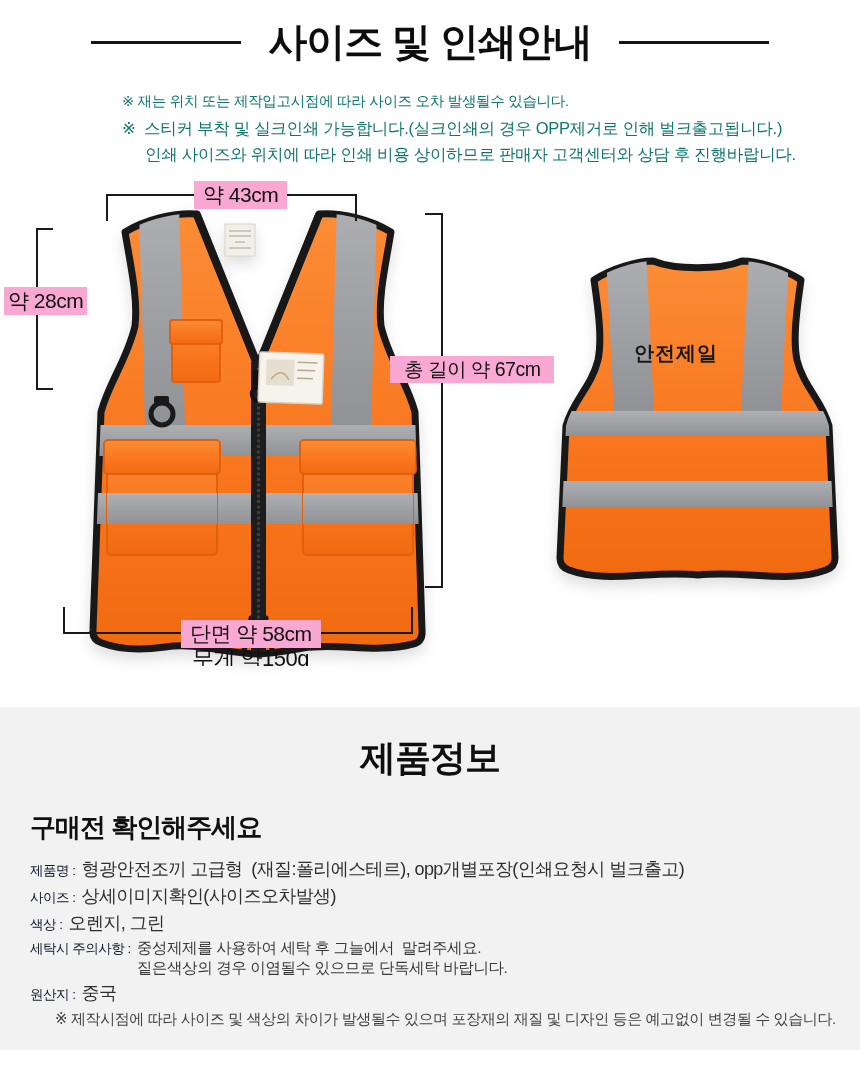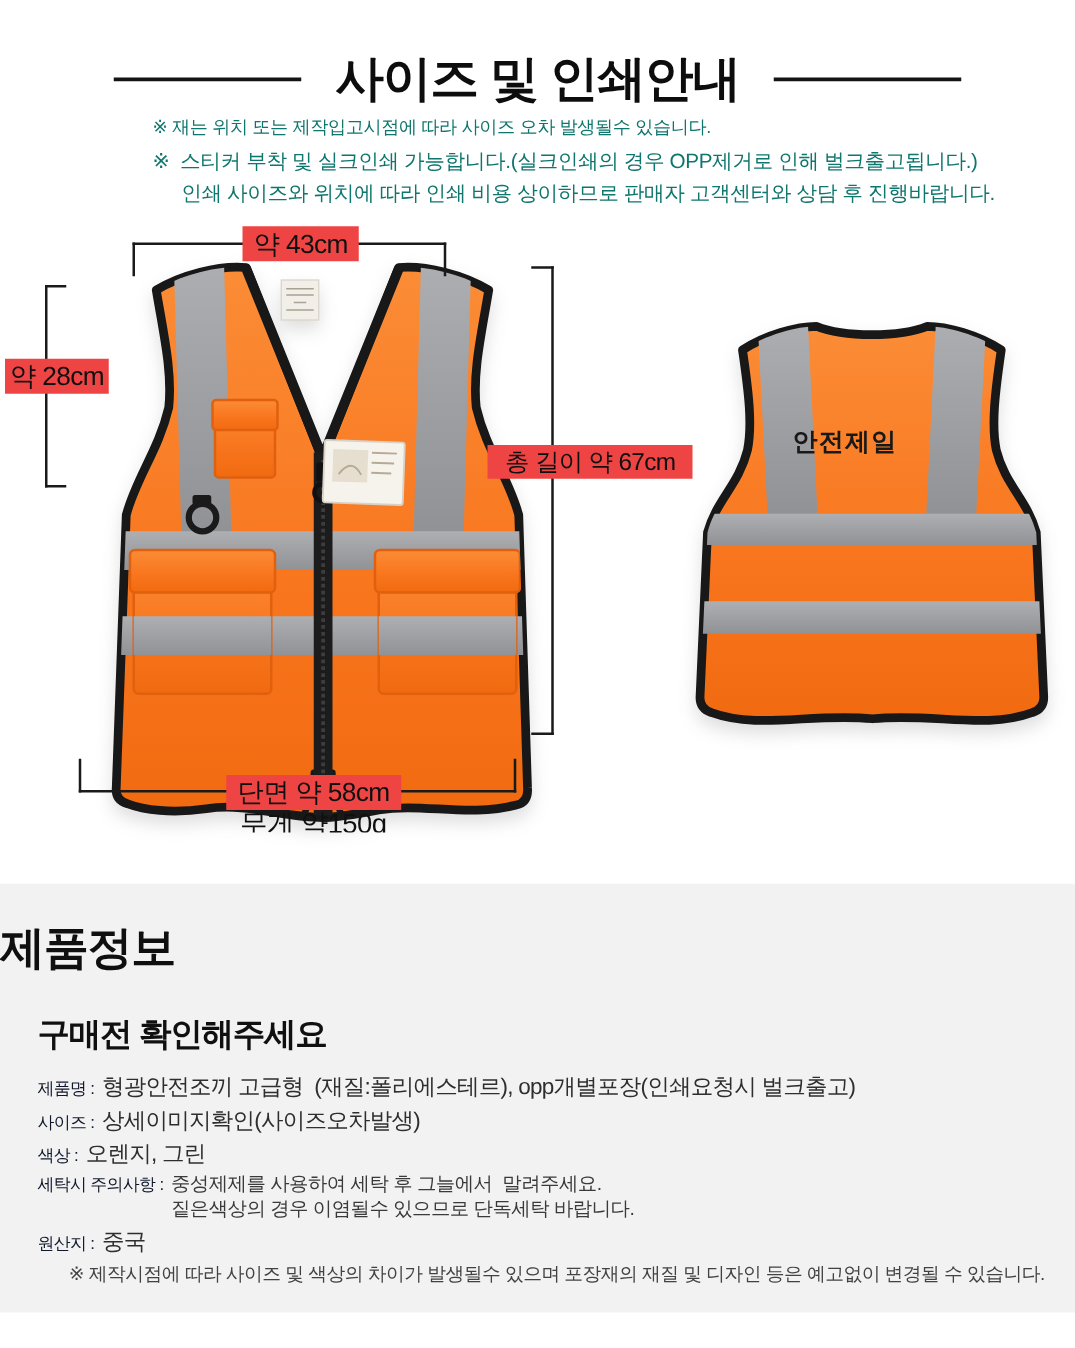--- a/index.html
+++ b/index.html
@@ -1,21 +1,21 @@
 <!DOCTYPE html>
 <html><head>
 <meta charset="utf-8">
 <style>
   * { margin:0; padding:0; box-sizing:border-box; }
   body { background:#ffffff; font-family:"Liberation Sans","DejaVu Sans",sans-serif; }
   .page { position:relative; width:860px; height:1078px; background:#ffffff; overflow:hidden; margin:0 auto; }
   .txt { white-space:pre-wrap; }
 
   
-  .sg-header { position:absolute; top:38px; left:0; width:860px; height:50px;
+  .sg-header { position:absolute; top:17px; left:0; width:860px; height:50px;
                display:flex; align-items:center; justify-content:center; gap:27px; }
   .sg-line { width:150px; height:0; border-top:3px solid #141414; }
   .sg-title { font-size:39px; font-weight:bold; color:#0d0d0d; letter-spacing:-1px; }
 
   
   .sg-notes { position:absolute; top:92px; left:122px; color:#0f766e; }
   .sg-note-1 { font-size:14.5px; margin-bottom:7px; letter-spacing:-0.3px; }
   .sg-note-2 { font-size:16.5px; margin-bottom:4px; letter-spacing:-0.3px; }
   .sg-note-3 { font-size:16.5px; margin-left:23px; letter-spacing:-0.3px; }
 
@@ -28,31 +28,31 @@
   .bracket { position:absolute; }
   .bracket-top    { left:106px; top:194px; width:251px; height:27px;
                     border-top:2px solid #1a1a1a; border-left:2px solid #1a1a1a; border-right:2px solid #1a1a1a; }
   .bracket-left   { left:36px; top:228px; width:17px; height:162px;
                     border-left:2px solid #1a1a1a; border-top:2px solid #1a1a1a; border-bottom:2px solid #1a1a1a; }
   .bracket-right  { left:425px; top:213px; width:18px; height:375px;
                     border-right:2px solid #1a1a1a; border-top:2px solid #1a1a1a; border-bottom:2px solid #1a1a1a; }
   .bracket-bottom { left:63px; top:607px; width:350px; height:27px;
                     border-bottom:2px solid #1a1a1a; border-left:2px solid #1a1a1a; border-right:2px solid #1a1a1a; }
 
-  .m-label { position:absolute; background:#ef4444; color:#101010; font-size:21px;
+  .m-label { position:absolute; background:#f9a8d4; color:#101010; font-size:21px;
              letter-spacing:-0.5px; z-index:5; }
   .m-top    { left:194px; top:181px; padding:0 9px; }
   .m-left   { left:4px;  top:287px; padding:0 4px; }
   .m-right  { left:390px; top:356px; padding:0 14px; font-size:19.5px; }
   .m-bottom { left:181px; top:620px; padding:0 9px; }
   .m-weight { left:192px; top:645px; height:21px; overflow:hidden; line-height:27px; font-size:22px; background:transparent; }
 
   
   .pi-section { position:absolute; top:707px; left:0; width:860px; height:343px; background:#f2f2f2; color:#111; }
-  .pi-title { margin-top:27px; font-size:36px; font-weight:bold; color:#0f0f0f; letter-spacing:-1px; }
+  .pi-title { margin-top:27px; text-align:center; font-size:36px; font-weight:bold; color:#0f0f0f; letter-spacing:-1px; }
   .pi-subtitle { margin:27px 0 0 30px; font-size:26px; font-weight:bold; color:#101010; letter-spacing:-1px; }
   .pi-rows { margin:12px 0 0 30px; }
   .info-row { display:flex; align-items:baseline; margin-bottom:3px; }
   .info-label { font-size:13.5px; color:#0f172a; margin-right:6px; letter-spacing:-0.5px; flex:none; }
   .info-value { font-size:18px; color:#2e2e2e; letter-spacing:-0.6px; }
   .washing-lines div { font-size:15.5px; color:#3a3a3a; line-height:20px; letter-spacing:-0.4px; }
   .pi-footnote { position:absolute; left:55px; top:303px; font-size:15px; color:#424242; letter-spacing:-0.4px; }
 </style>
 </head>
 <body>

